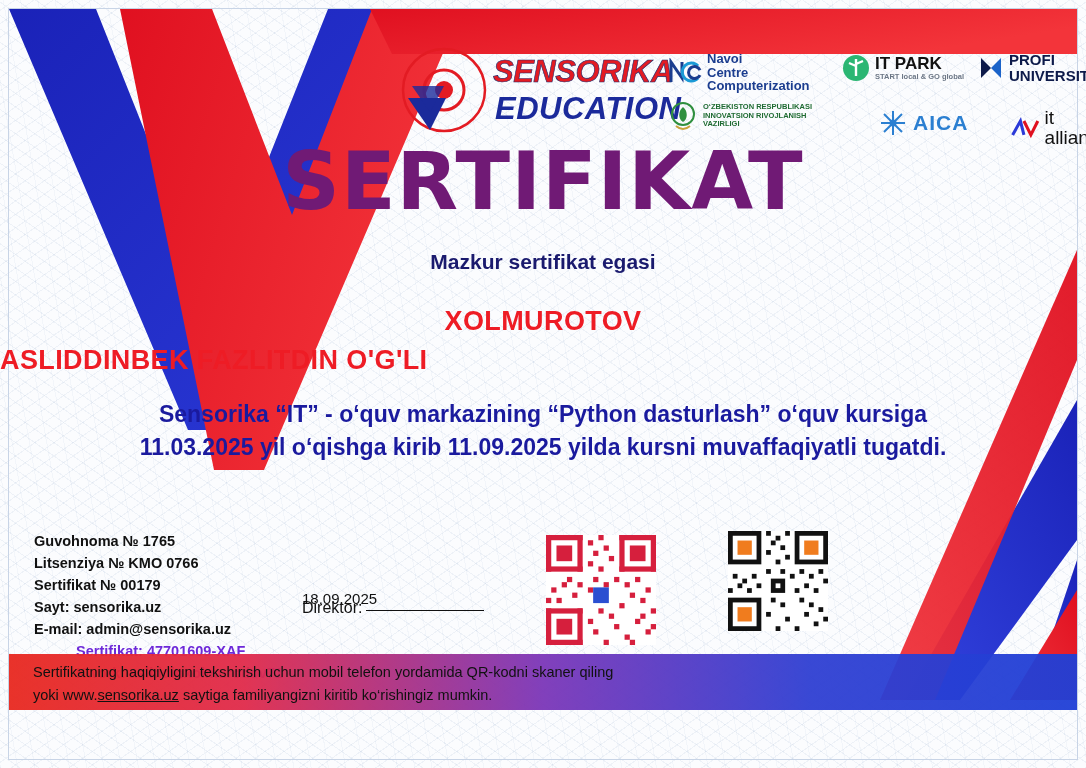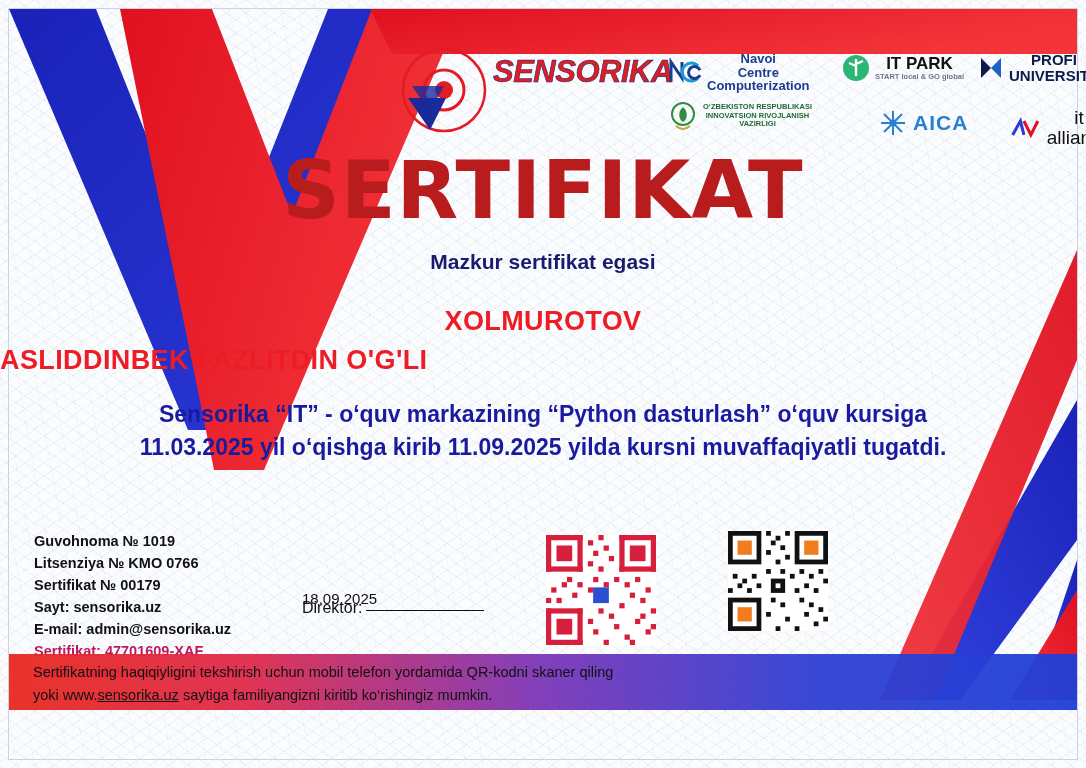--- a/index.html
+++ b/index.html
@@ -75,21 +75,20 @@
   .sens-mark {
     position: absolute;
     left: 2px; top: 2px;
     width: 88px; height: 88px;
   }
   .logo-item {
     position: absolute;
     display: flex;
     align-items: center;
     gap: 5px;
-    text-align: center;
   }
   .logo-txt-main {
     font-size: 13px;
     font-weight: bold;
     line-height: 1.05;
     color: #1b3d8f;
   }
   .logo-txt-sub {
     font-size: 7.5px;
     font-weight: bold;
@@ -99,26 +98,26 @@
     font-size: 7.5px;
     font-weight: bold;
     line-height: 1.12;
     color: #1f6b32;
   }
 
   
   .title {
     position: absolute;
     left: 0; right: 0;
-    top: 144px;
+    top: 135px;
     text-align: center;
     font-size: 80px;
     font-weight: bold;
     letter-spacing: 1px;
-    color: #b91c1c;
+    color: #701a75;
     font-family: "DejaVu Sans", sans-serif;
   }
   .subtitle {
     position: absolute;
     left: 0; right: 0;
     top: 250px;
     text-align: center;
     font-size: 21px;
     font-weight: bold;
     color: #1a1a6e;
@@ -160,21 +159,22 @@
     position: absolute;
     left: 34px;
     top: 530px;
     font-size: 14.5px;
     font-weight: bold;
     line-height: 1.52;
     color: #111111;
     white-space: nowrap;
   }
   .details .blue {
-    color: #be185d;
+    color: #6d28d9;
+    margin-left: 42px;
   }
 
   
   .director {
     position: absolute;
     left: 302px;
     top: 563px;
     font-size: 16px;
     color: #111111;
     margin-top: 36px;
@@ -272,20 +272,21 @@
 
     <div class="sensorika-logo">
       <svg class="sens-mark" viewBox="0 0 88 88">
         <circle cx="44" cy="44" r="41" fill="none" stroke="#e31b23" stroke-width="2.5"></circle>
         <circle cx="44" cy="44" r="20" fill="none" stroke="#e31b23" stroke-width="3"></circle>
         <circle cx="44" cy="44" r="9" fill="#e31b23"></circle>
         <path d="M8,52 L46,52 L30,84 Z" fill="#1b2a9b"></path>
         <path d="M12,40 L44,40 L30,66 Z" fill="#1b2a9b" opacity="0.8"></path>
       </svg>
       <div class="sens-word">SENSORIKA</div>
+      <div class="sens-word2">EDUCATION</div>
     </div>
 
     <div class="logo-item" style="left:278px; top:14px;">
       <svg width="34" height="28" viewBox="0 0 34 28">
         <path d="M3,24 L3,4 L14,20 L14,4" fill="none" stroke="#1b3d8f" stroke-width="3"></path>
         <path d="M30,8 A9,9 0 1,0 30,20" fill="none" stroke="#1b9ad6" stroke-width="3"></path>
         <path d="M32,12 A6,6 0 1,0 32,17" fill="none" stroke="#1b3d8f" stroke-width="3"></path>
       </svg>
       <div>
         <div class="logo-txt-main">Navoi</div>
@@ -348,21 +349,21 @@
     </div>
   </div>
 
   <div class="title">SERTIFIKAT</div>
   <div class="subtitle">Mazkur sertifikat egasi</div>
   <div class="name1">XOLMUROTOV</div>
   <div class="name2">ASLIDDINBEK FAZLITDIN O'G'LI</div>
   <div class="body-text">Sensorika “IT” - o‘quv markazining “Python dasturlash” o‘quv kursiga 11.03.2025 yil o‘qishga kirib 11.09.2025 yilda kursni muvaffaqiyatli tugatdi.</div>
 
   <div class="details">
-    <div>Guvohnoma № 1019</div>
+    <div>Guvohnoma № 1765</div>
     <div>Litsenziya № KMO 0766</div>
     <div>Sertifikat № 00179</div>
     <div>Sayt: sensorika.uz</div>
     <div>E-mail: admin@sensorika.uz</div>
     <div class="blue">Sertifikat: 47701609-XAF</div>
     <div class="blue">Kwork: asliddinxolmurodov71</div>
   </div>
 
   <div class="director">
     <span>Direktor:</span><span class="line"></span>

